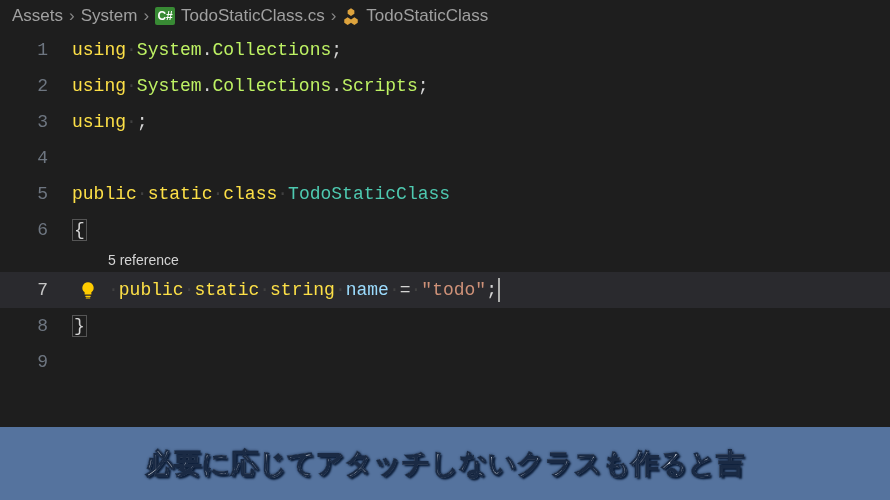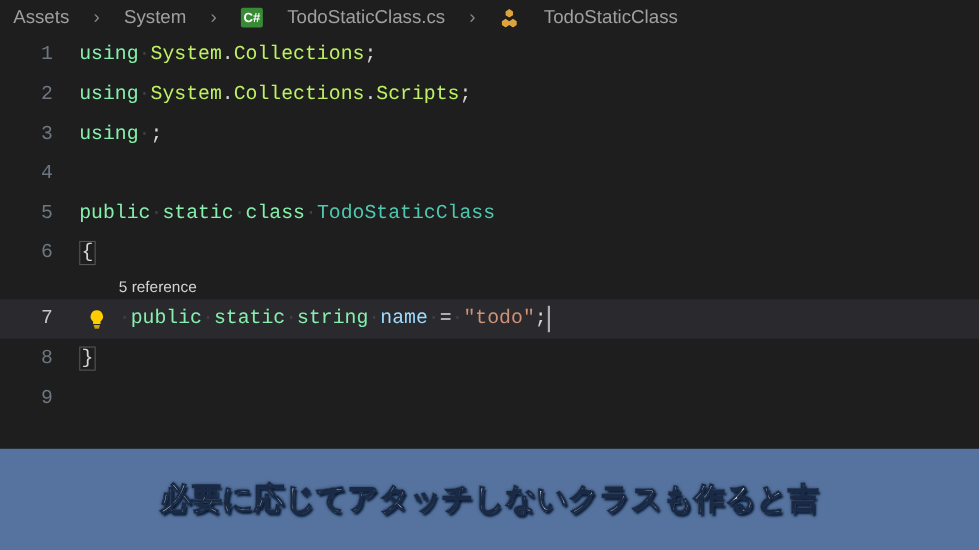--- a/index.html
+++ b/index.html
@@ -12,21 +12,21 @@
     overflow: hidden;
     position: relative;
   }
   .breadcrumbs {
     display: flex;
     align-items: center;
     padding: 6px 12px;
     color: #a0a0a0;
     font-family: -apple-system, 'Segoe UI', sans-serif;
     font-size: 17px;
-    gap: 22px;
+    gap: 6px;
   }
   .breadcrumbs .chev { color: #888; }
   .breadcrumbs .icon-cs {
     display: inline-flex;
     align-items: center;
     justify-content: center;
     width: 20px; height: 18px;
     background: #388a34;
     color: #fff;
     font-size: 12px;
@@ -54,21 +54,21 @@
     font-size: 18px;
     flex-shrink: 0;
   }
   .line.active .gutter { color: #c6c6c6; }
   .code {
     white-space: pre;
     color: #d4d4d4;
     display: flex;
     align-items: center;
   }
-  .kw { color: #86efac; text-align: right; }
+  .kw { color: #fde047; text-align: right; }
   .ns { color: #bef264; }
   .type { color: #4ec9b0; }
   .str { color: #ce9178; }
   .var { color: #9cdcfe; }
   .op { color: #d4d4d4; }
   .punct { color: #d4d4d4; }
   .ws { color: #404040; }
   .codelens {
     color: #999;
     font-size: 14px;
@@ -90,21 +90,21 @@
     display: inline-block;
     width: 2px;
     height: 24px;
     background: #aeafad;
     vertical-align: middle;
     margin-left: 1px;
   }
   .caption-bar {
     position: absolute;
     left: 0; right: 0; bottom: 0;
-    height: 92px;
+    height: 73px;
     background: #55739e;
     display: flex;
     align-items: center;
     justify-content: center;
   }
   .caption-bar .caption {
     color: #fff;
     font-family: 'Hiragino Sans', 'Yu Gothic', Meiryo, sans-serif;
     font-size: 28px;
     font-weight: 800;

